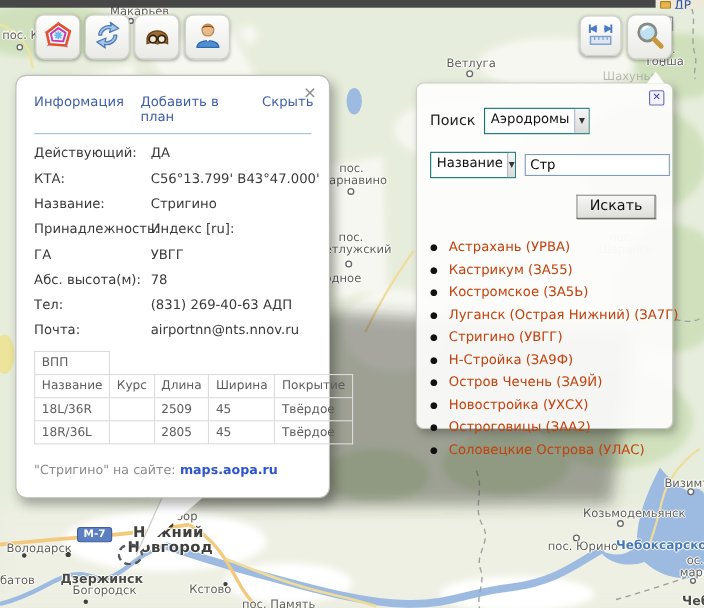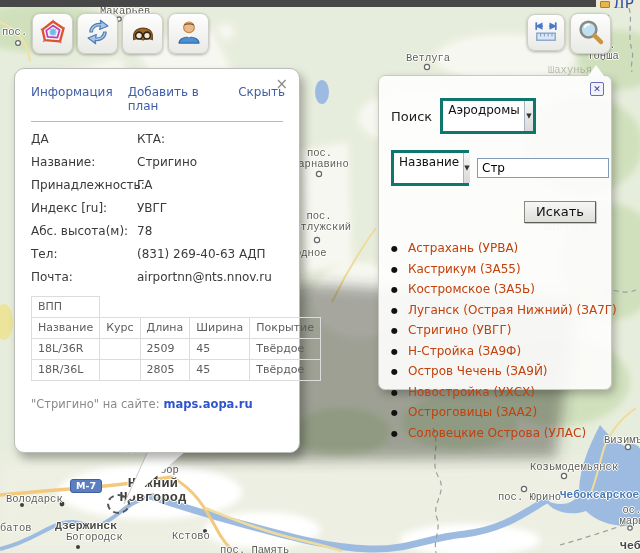--- a/index.html
+++ b/index.html
@@ -7,26 +7,26 @@
   #screen {
     position:relative; width:640px; height:553px; overflow:hidden;
     font-family:"DejaVu Sans","Liberation Sans",sans-serif;
     background:#E7EDDC;
   }
   
   .topstrip { position:absolute; left:0; top:0; width:640px; height:7px; background:#474747; z-index:14; }
   .bookmark-frag { position:absolute; right:0; top:0; width:44px; height:8px; background:#ECE9D8; z-index:15;
     display:flex; align-items:flex-start; gap:3px; overflow:hidden; padding-left:4px; }
   .bookmark-frag .folder { width:10px; height:7px; background:#E8B44C; border:1px solid #B07E22; border-radius:1px; margin-top:1px; }
-  .bookmark-frag .bktxt { font-size:15px; color:#2B50A8; line-height:9px; margin-top:0; }
+  .bookmark-frag .bktxt { font-size:11px; color:#2B50A8; line-height:9px; margin-top:0; }
   
   .map-art { position:absolute; left:0; top:0; z-index:1; }
   
   .mlabel { position:absolute; z-index:4; font-size:10.5px; color:#5E5E55; white-space:nowrap;
-    text-shadow:1px 0 0 #fff,-1px 0 0 #fff,0 1px 0 #fff,0 -1px 0 #fff;font-family:Liberation Mono, monospace; }
+    text-shadow:1px 0 0 #fff,-1px 0 0 #fff,0 1px 0 #fff,0 -1px 0 #fff; }
   .mlabel.center { text-align:center; white-space:pre-line; line-height:11px; }
   .mlabel.city { font-size:11.5px; color:#4A4A44; font-weight:bold;margin-top:13px; }
   .mlabel.big { font-size:13.5px; font-weight:bold; color:#3E3E3A; letter-spacing:.3px; line-height:14px; }
   .mlabel.water { color:#4478B6; font-weight:bold; font-size:11px; }
   .mlabel.ghost { opacity:.38; text-shadow:none; z-index:3; }
   .mlabel.boxed { background:#fff; border:1px solid #8a8a84; padding:0 3px; font-size:10px; font-weight:bold; color:#333;
     text-shadow:none; }
   .road-badge { position:absolute; z-index:4; background:#5B7FC0; border:1px solid #3E5E9C; color:#fff;
     font-size:9.5px; font-weight:bold; padding:0 5px; border-radius:3px; line-height:12px; }
   
@@ -61,21 +61,21 @@
     background:rgba(253,253,252,.93); border:1px solid #C9C9C0; border-radius:7px;
     box-shadow:3px 4px 8px rgba(0,0,0,.25); padding:10px 12px; }
   .spanel-tail { position:absolute; left:588px; top:65px; width:0; height:0; z-index:11;
     border-left:8px solid transparent; border-right:8px solid transparent;
     border-bottom:11px solid rgba(253,253,252,.97); }
   .spanel-close { position:absolute; right:7px; top:6px; width:14px; height:14px; border:1px solid #6A6ABF;
     color:#3A3AA6; font-size:9px; font-weight:bold; display:flex; align-items:center; justify-content:center;
     border-radius:2px; cursor:pointer; background:#F2F2FA; }
   .srow1 { display:flex; align-items:center; gap:8px; margin-top:12px; font-size:13px; color:#222; }
   .srow2 { display:flex; align-items:center; gap:8px; margin-top:16px; }
-  .fakesel { display:flex; align-items:stretch; border:3px solid #0f766e; background:#fff; height:36px; cursor:pointer; }
+  .fakesel { display:flex; align-items:stretch; border:1px solid #0f766e; background:#fff; height:24px; cursor:pointer; }
   .fakesel .seltxt { font-size:12px; color:#111; padding:2px 4px 0 5px; }
   .fakesel .selbtn { width:17px; background:linear-gradient(#F6F6F6,#D9D9D9); border-left:1px solid #A7B6C4;
     display:flex; align-items:center; justify-content:center; font-size:7px; color:#333; }
   .stext { height:20px; width:132px; border:1px solid #7F9DB9; font-size:12px; padding:0 4px;
     font-family:"DejaVu Sans","Liberation Sans",sans-serif; }
   .sbtnrow { display:flex; justify-content:flex-end; margin-top:15px; padding-right:3px; }
   .sbtn { font-size:13px; color:#111; background:linear-gradient(#F7F7F7,#DEDEDA); border:1px solid #8a8a85;
     border-right-color:#5e5e58; border-bottom-color:#5e5e58; padding:2px 11px 3px; cursor:pointer;
     font-family:"DejaVu Sans","Liberation Sans",sans-serif; box-shadow:1px 1px 0 rgba(0,0,0,.2); }
   .results { list-style:none; margin-top:18px; }
@@ -308,27 +308,29 @@
 
   <div class="balloon">
     <span class="balloon-close">×</span>
     <div class="b-links">
       <span>Информация</span>
       <span>Добавить в план</span>
       <span>Скрыть</span>
     </div>
     <hr class="b-hr">
     <div class="fields">
+      <span>Действующий:</span>
         <span>ДА</span>
       <span>КТА:</span>
+        <span>С56°13.799' В43°47.000'</span>
       <span>Название:</span>
         <span>Стригино</span>
       <span>Принадлежность:</span>
-        <span>ГА</span>
-      <span>Индекс [ru]:</span>
+        <span>Индекс [ru]:</span>
+      <span>ГА</span>
         <span>УВГГ</span>
       <span>Абс. высота(м):</span>
         <span>78</span>
       <span>Тел:</span>
         <span>(831) 269-40-63 АДП</span>
       <span>Почта:</span>
         <span>airportnn@nts.nnov.ru</span>
     </div>
     <table class="vpp">
       <tbody>

